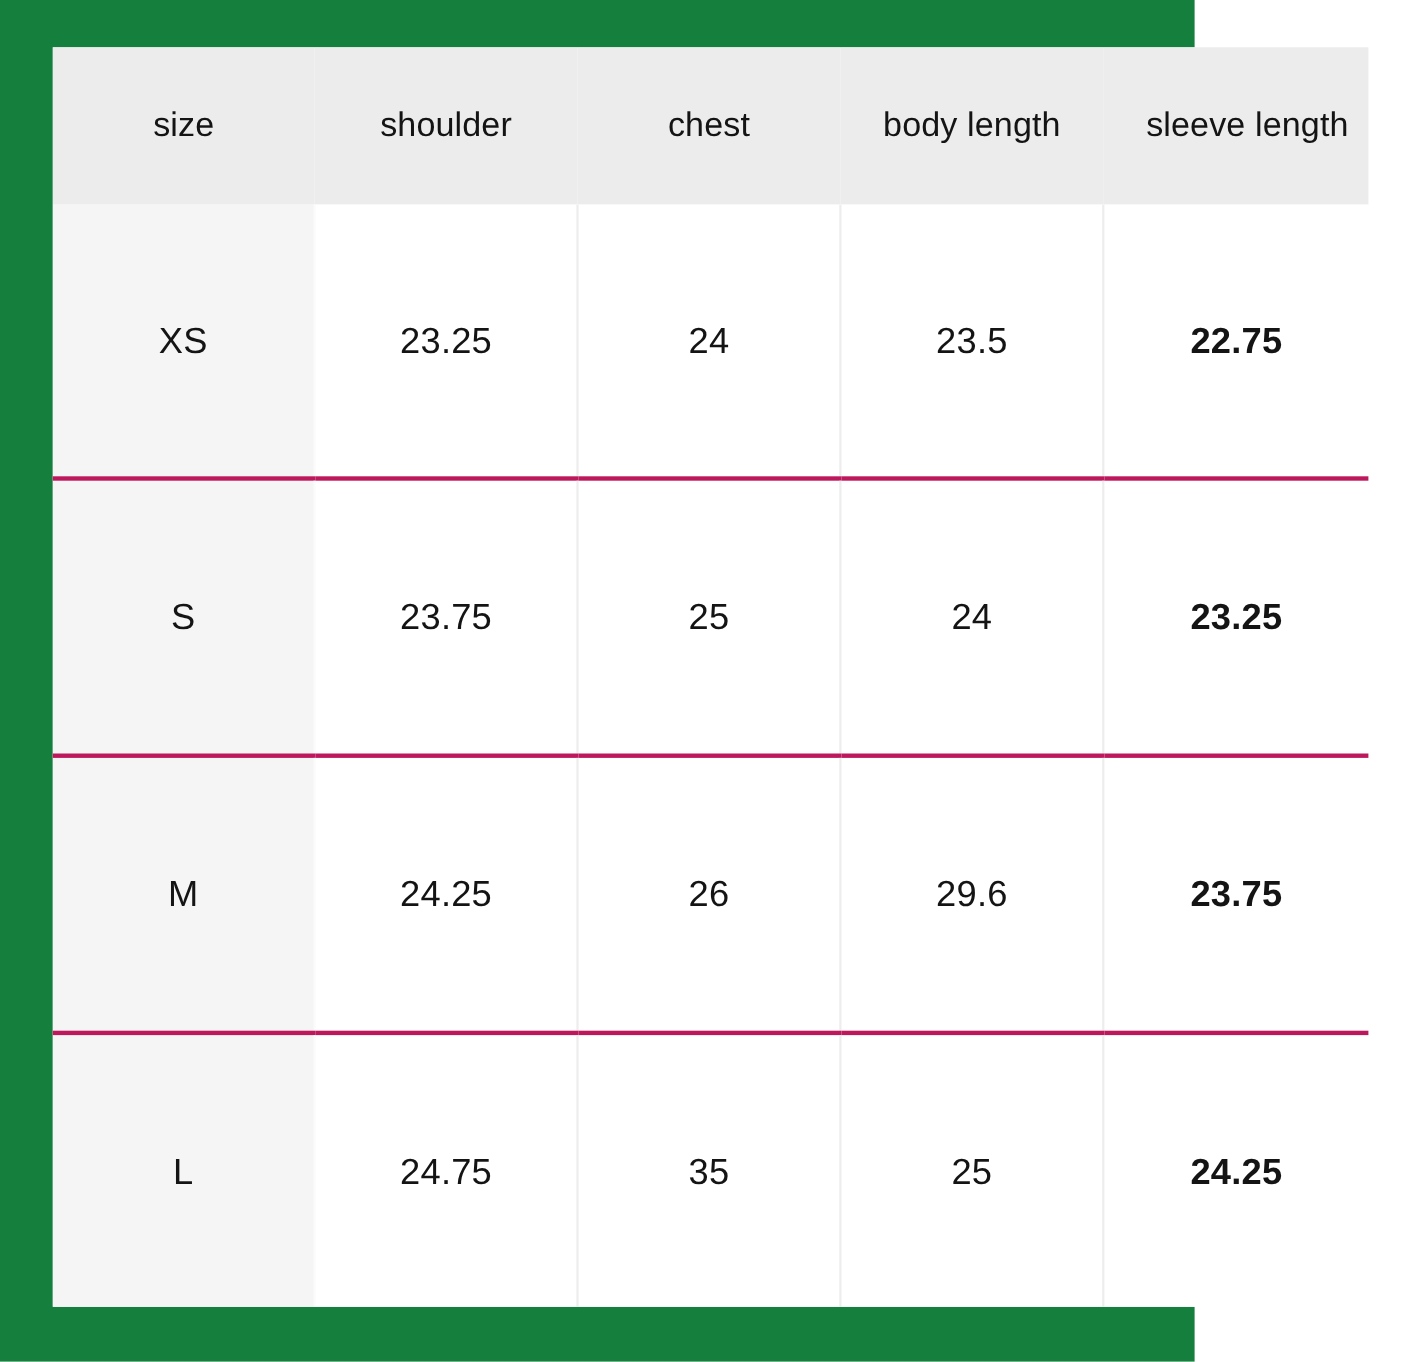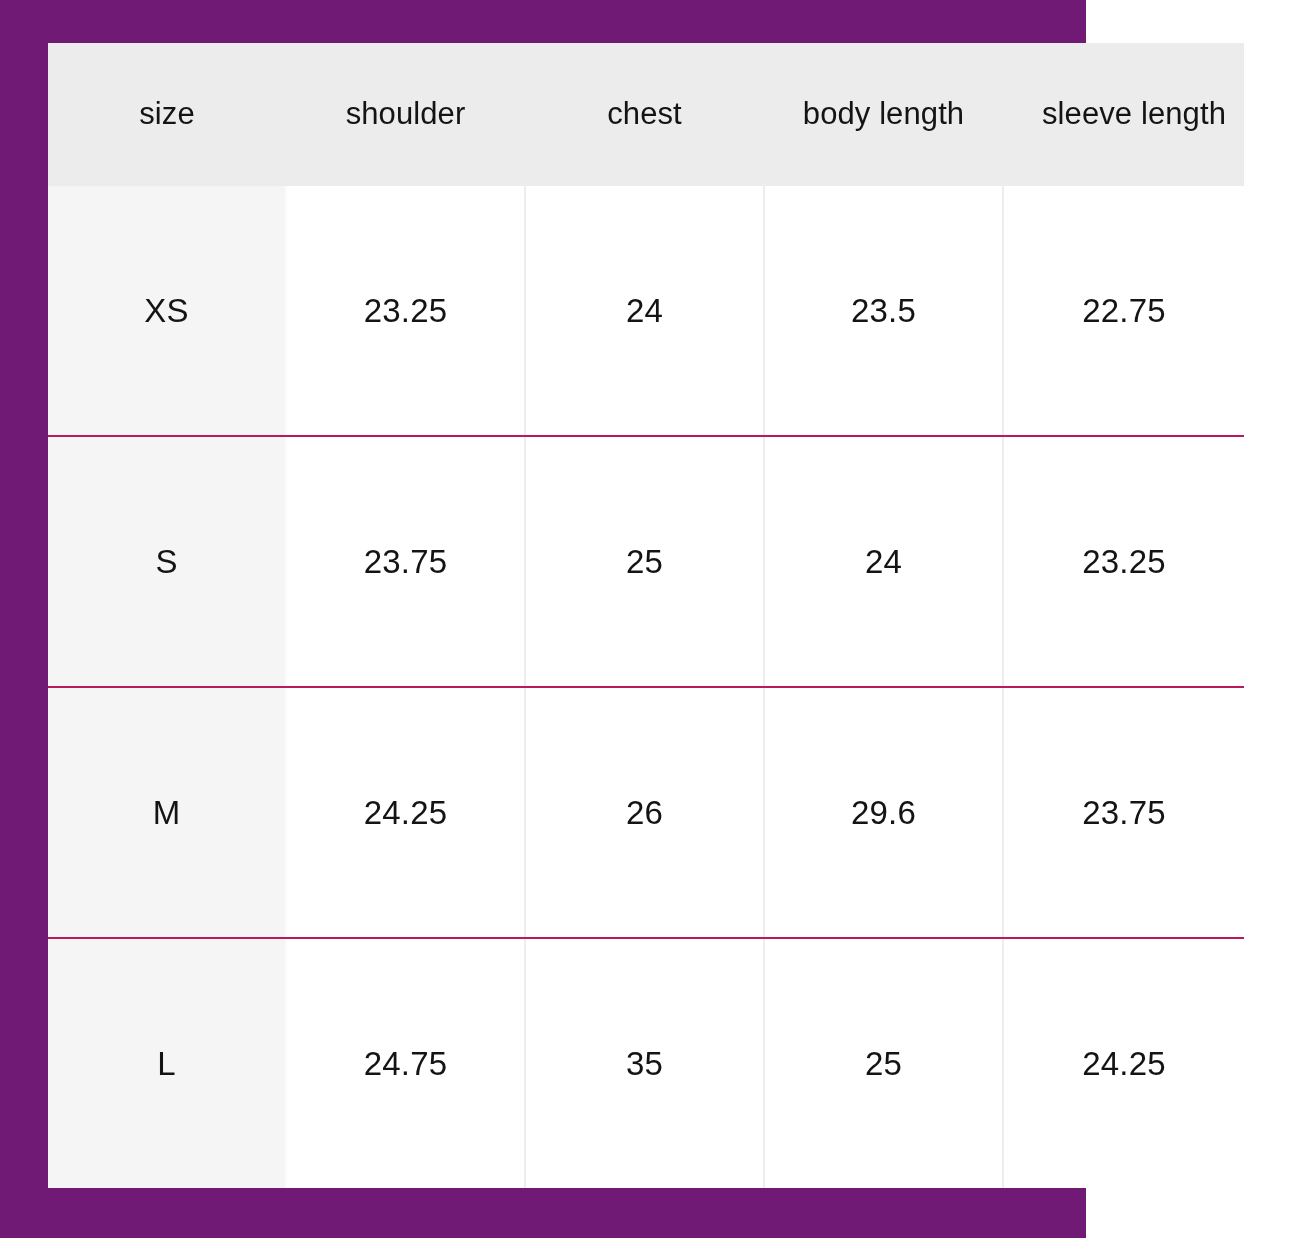--- a/index.html
+++ b/index.html
@@ -13,21 +13,21 @@
     height: 1238px;
     font-family: "Liberation Sans", "DejaVu Sans", sans-serif;
     -webkit-font-smoothing: antialiased;
     overflow: hidden;
   }
 
   .page {
     position: relative;
     width: 1086px;
     height: 1238px;
-    background: #701a75;
+    background: #15803d;
   }
 
   
   .size-table {
     position: absolute;
     left: 48px;
     top: 43px;
     width: 1196px;
     height: 1145px;
     border-collapse: collapse;
@@ -71,24 +71,25 @@
     padding: 0 10px;
     font-weight: 400;
     font-size: 33px;
     line-height: 1.2;
     color: #141414;
     letter-spacing: 0.2px;
     text-align: center;
     vertical-align: middle;
     background: #ffffff;
     border-right: 2px solid #ededed;
-    border-bottom: 2px solid #be185d;
+    border-bottom: 4px solid #be185d;
   }
   .size-table tbody td:last-child {
     border-right: 0;
+    font-weight: bold;
   }
   .size-table tbody tr:last-child td {
     border-bottom: 0;
   }
 
   
   .size-table tbody td.cell-size {
     background: #f5f5f5;
     border-right: 2px solid #fbfbfb;
     font-size: 33px;

